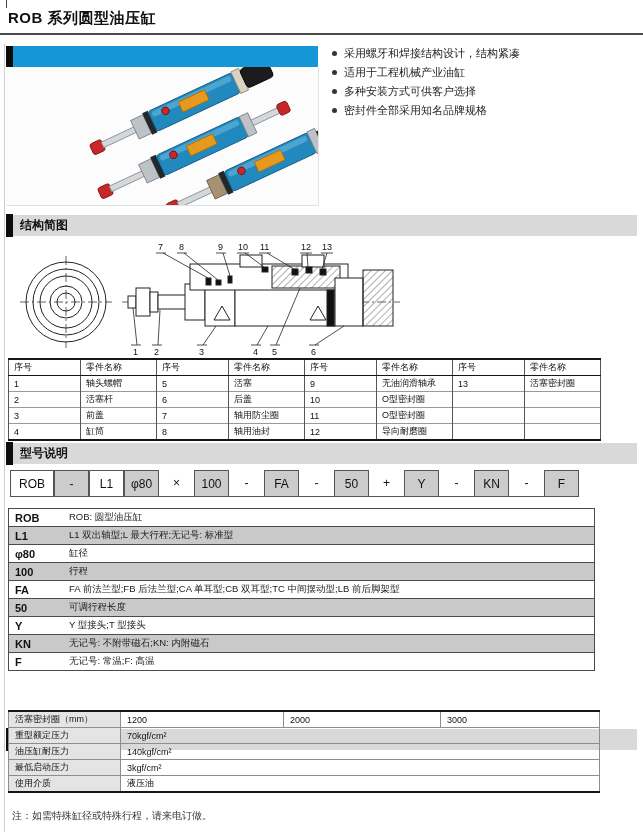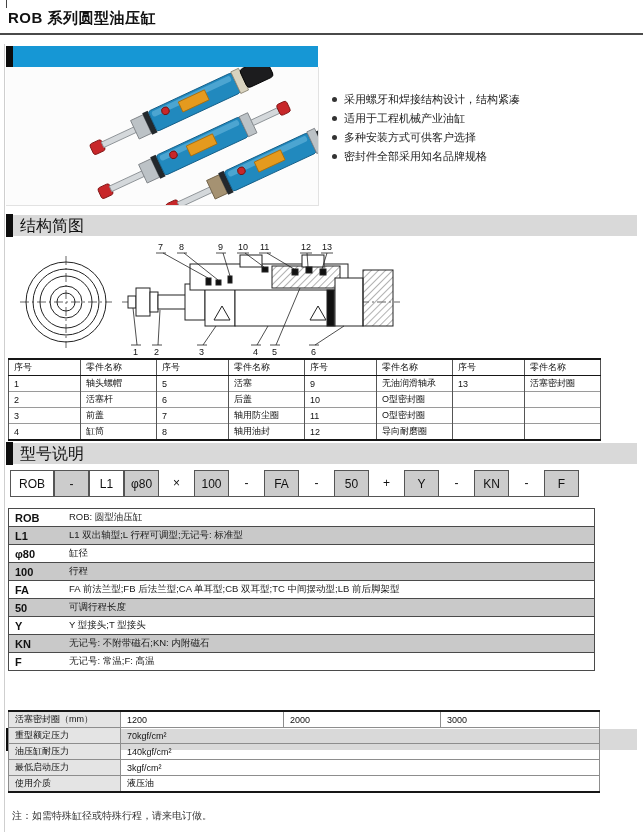--- a/index.html
+++ b/index.html
@@ -14,28 +14,28 @@
   .page-title{position:absolute;left:8px;top:9px;font-size:15px;font-weight:bold;letter-spacing:.5px;}
   .title-rule{position:absolute;left:0;top:33px;width:643px;height:0;border-top:2px solid #4a4a4a;}
 
   
   .photo-bar{position:absolute;left:6px;top:46px;width:312px;height:21px;background:#1697d5;}
   .photo-bar .black-cap{position:absolute;left:0;top:0;width:7px;height:21px;background:#0c0c0c;}
   .photo-box{position:absolute;left:6px;top:67px;width:312px;height:138px;background:#fcfcfc;
     border-right:1px solid #e2e2e2;border-bottom:1px solid #e2e2e2;}
 
   
-  .features{position:absolute;left:330px;top:44px;width:305px;margin-top:46px;}
+  .features{position:absolute;left:330px;top:44px;width:305px;}
   .feature{display:flex;align-items:center;height:19px;font-size:11px;color:#222;}
   .feature .dot{width:5px;height:5px;background:#333;border-radius:50%;margin:0 7px 0 2px;flex:0 0 auto;}
 
   
   .section-header{position:absolute;left:6px;width:631px;height:21px;background:#d9d9d9;}
   .section-header .bar{position:absolute;left:0;top:-1px;width:7px;height:23px;background:#0d0d0d;}
-  .section-header .txt{margin-left:14px;line-height:21px;font-size:16px;font-weight:normal;color:#111;}
+  .section-header .txt{margin-left:14px;line-height:21px;font-size:12px;font-weight:bold;color:#111;}
   #sec-structure{top:215px;}
   #sec-model{top:443px;}
   #sec-specs{top:685px;margin-top:44px;}
 
   
   .diagram{position:absolute;left:0;top:238px;}
   .diagram text{font-family:"Liberation Sans","DejaVu Sans",sans-serif;font-size:9px;fill:#111;}
 
   
   .parts-table{position:absolute;left:8px;top:358px;width:591px;border-collapse:collapse;table-layout:fixed;
@@ -329,21 +329,21 @@
   </div>
 
   <table class="legend-table">
     <tbody>
         <tr>
       <td class="code">ROB</td>
       <td class="desc">ROB: 圆型油压缸</td>
     </tr>
     <tr class="alt">
       <td class="code">L1</td>
-      <td class="desc">L1 双出轴型;L 行程可调型;无记号: 标准型</td>
+      <td class="desc">L1 双出轴型;L 最大行程;无记号: 标准型</td>
     </tr>
     <tr>
       <td class="code">φ80</td>
       <td class="desc">缸径</td>
     </tr>
     <tr class="alt">
       <td class="code">100</td>
       <td class="desc">行程</td>
     </tr>
     <tr>

